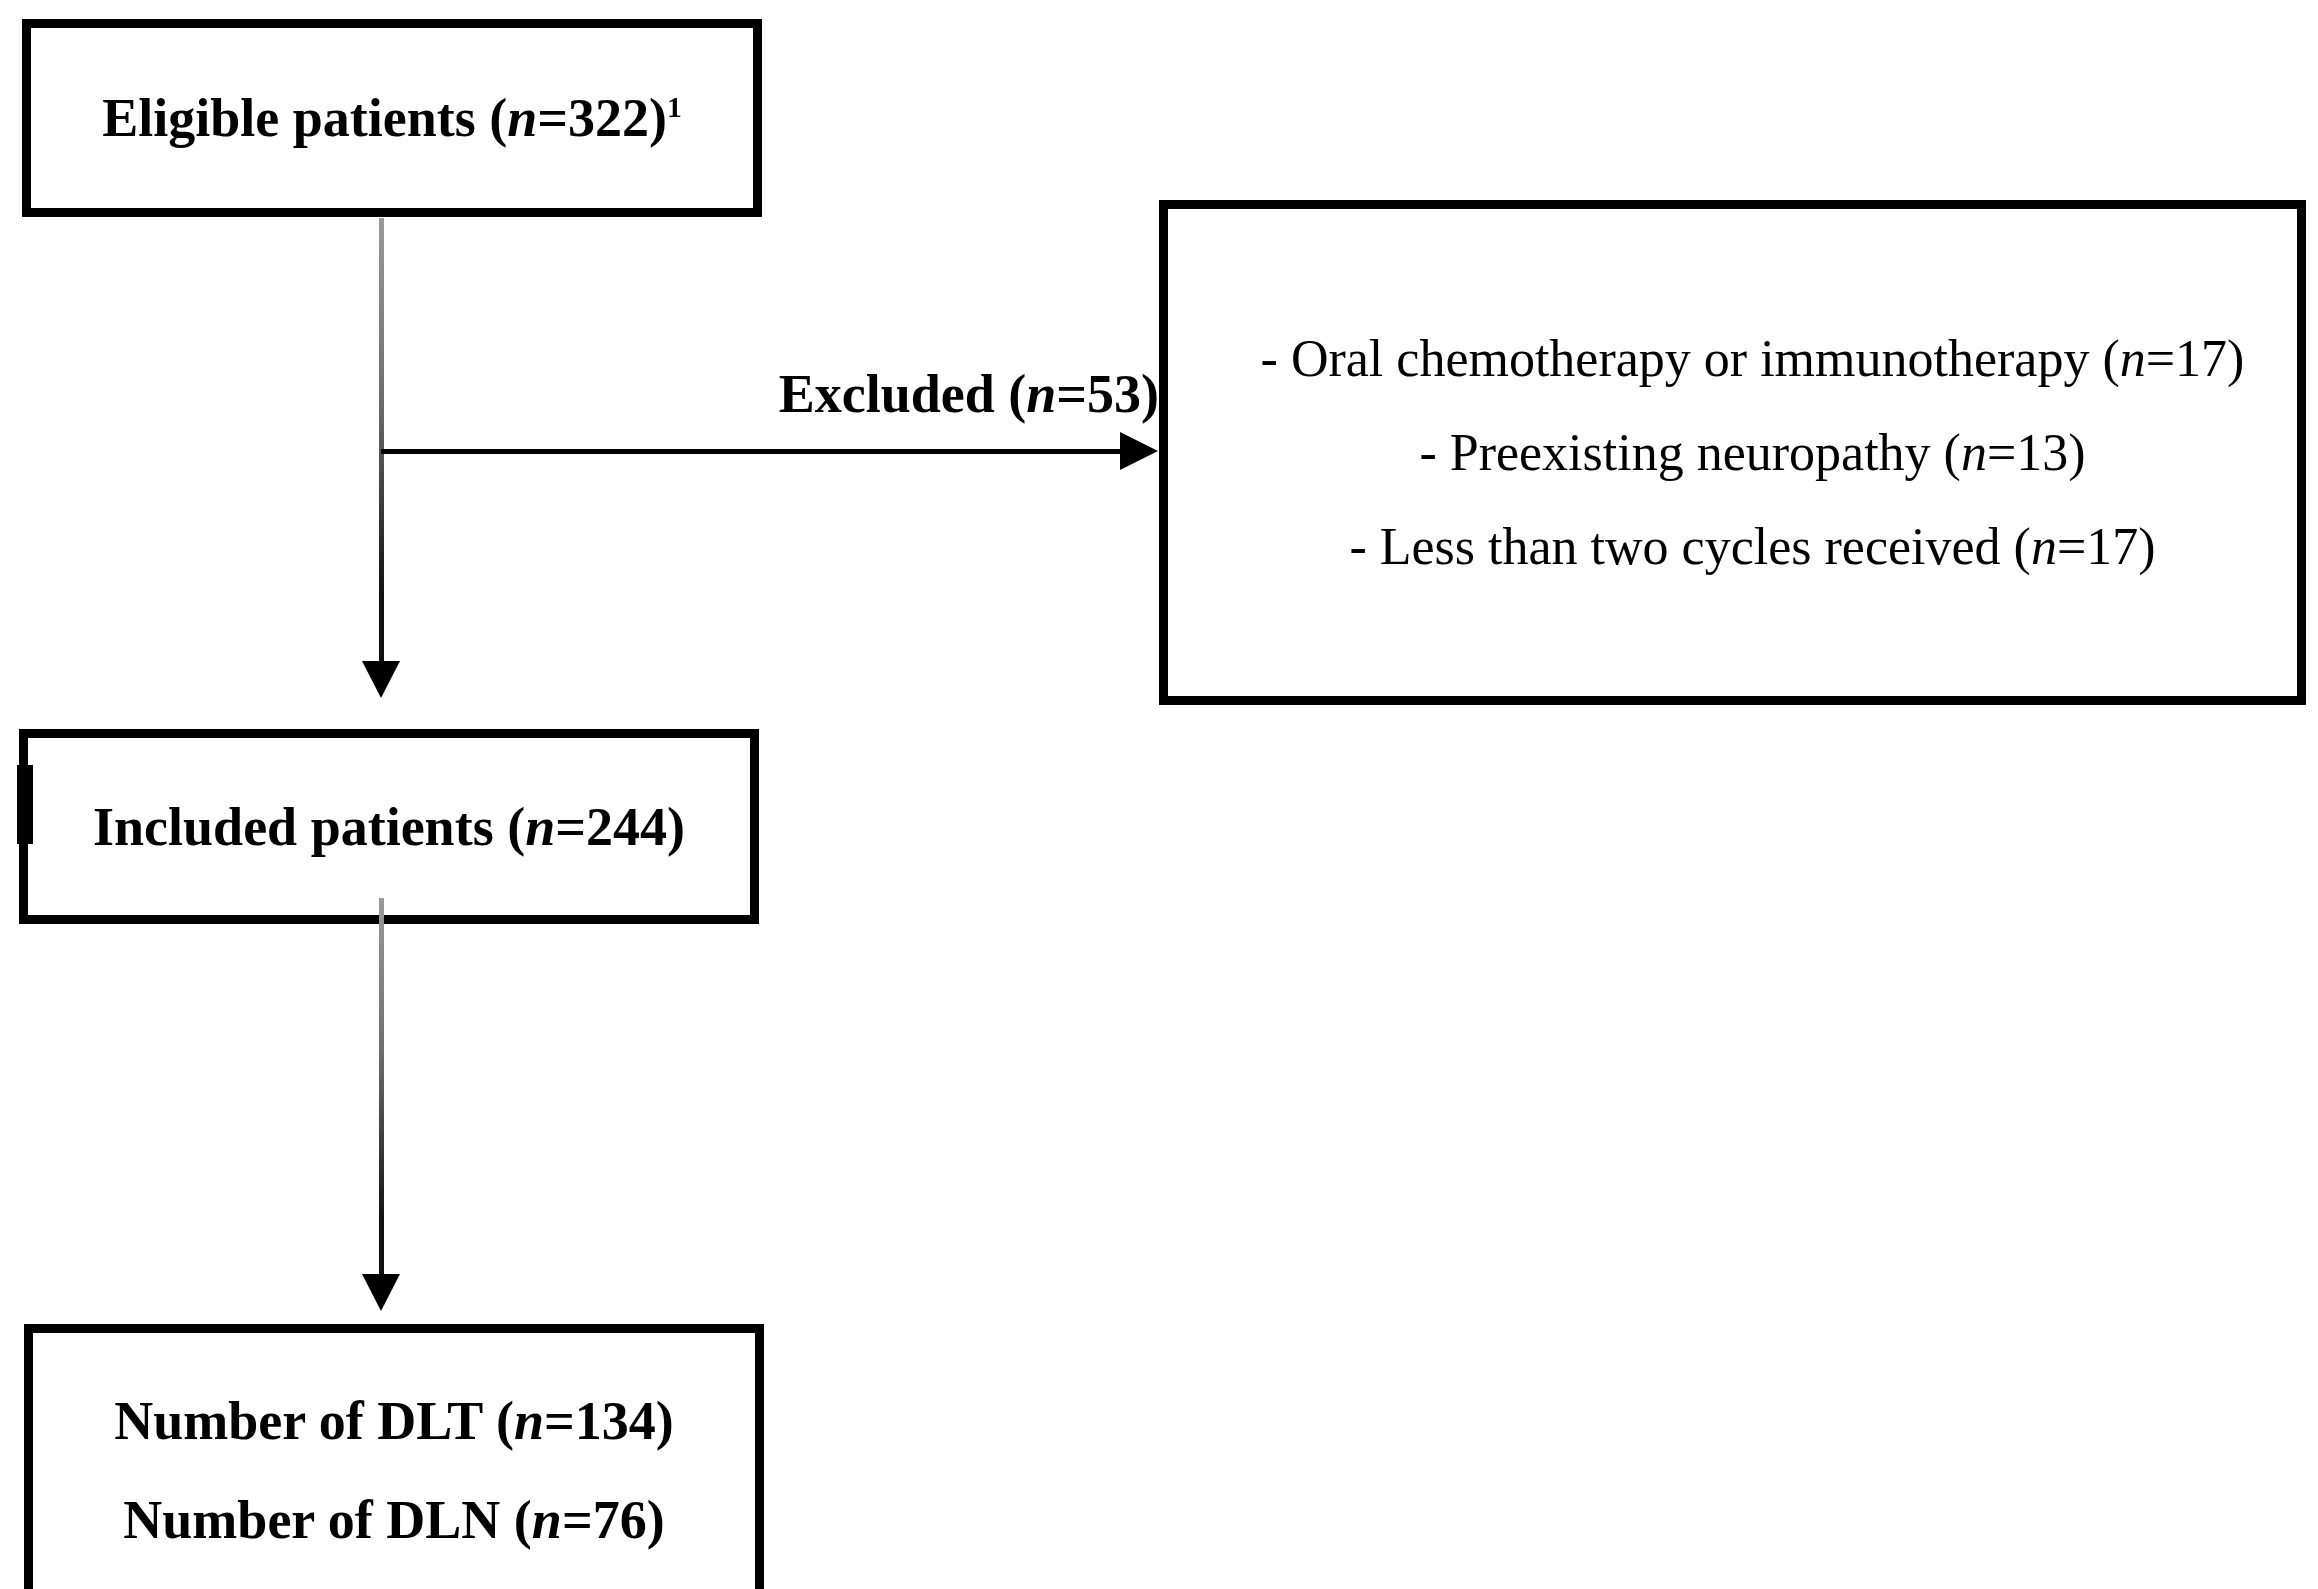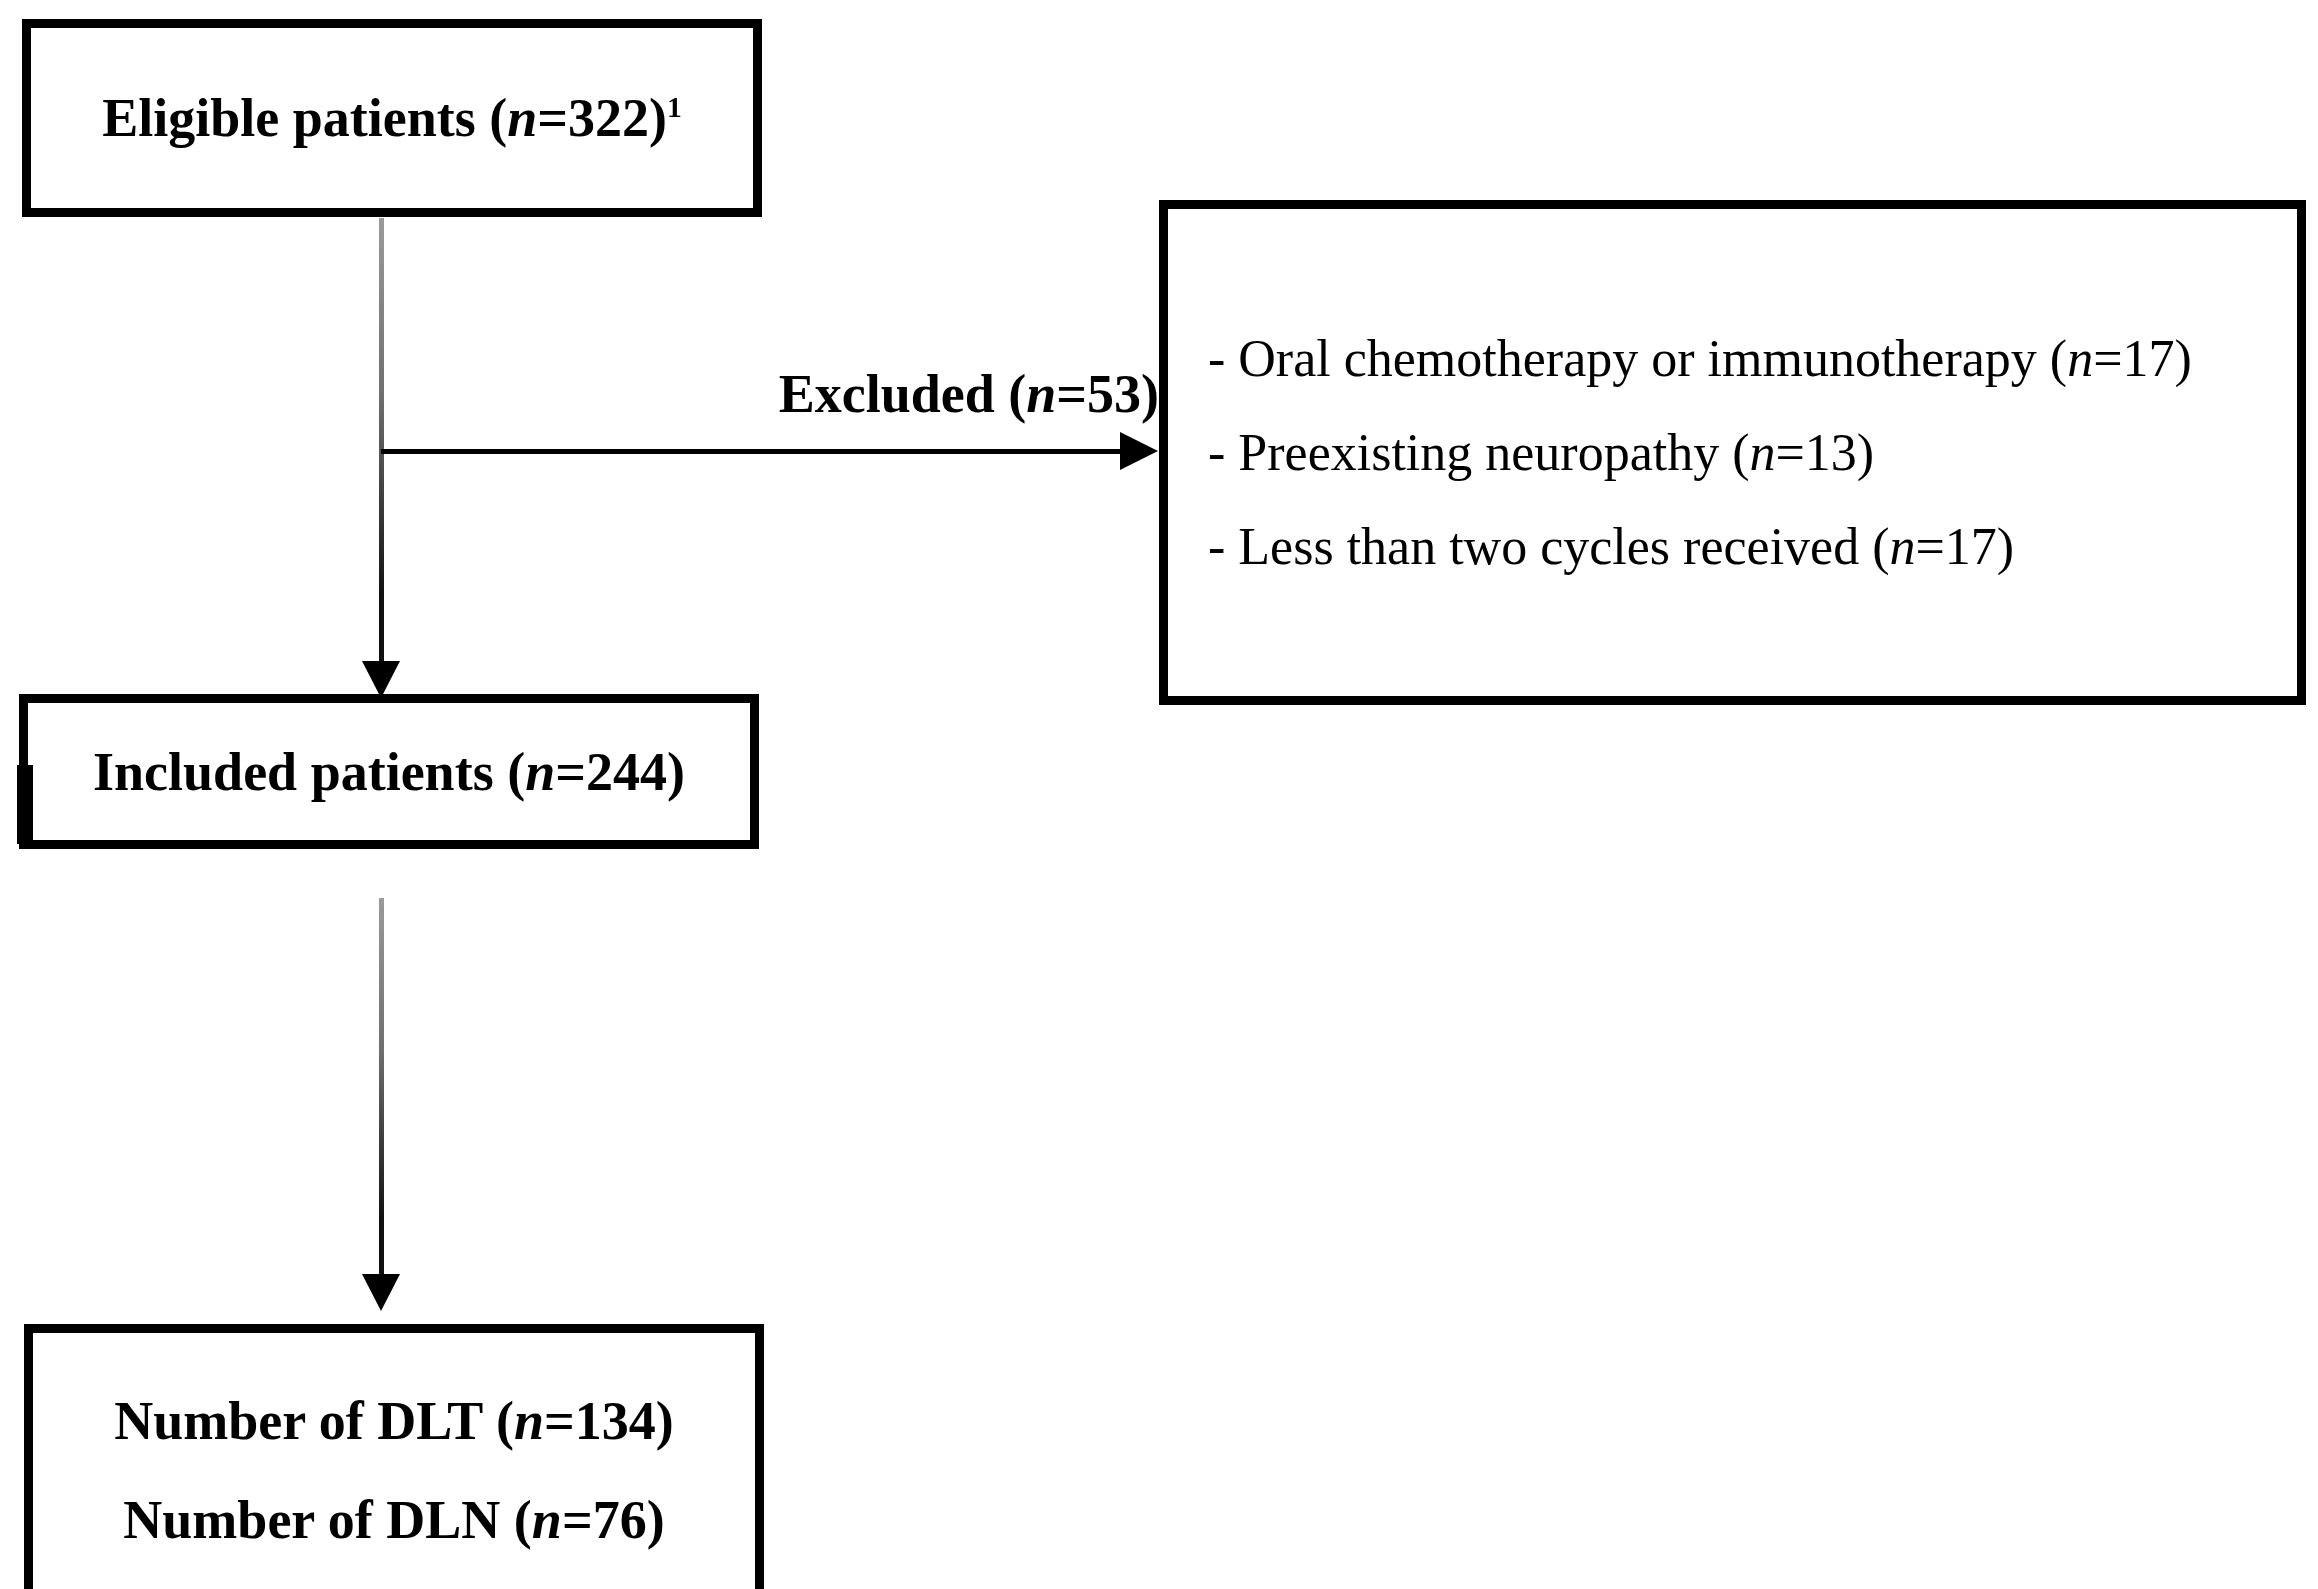--- a/index.html
+++ b/index.html
@@ -25,34 +25,34 @@
   .label {
     font-weight: bold;
     font-size: 54px;
     white-space: nowrap;
     text-align: center;
   }
   .nvar { font-style: italic; }
   .sup { font-size: 55%; vertical-align: super; }
 
   .box-eligible  { left: 22px;   top: 19px;   width: 740px; height: 198px; }
-  .box-included  { left: 19px;   top: 694px; width: 740px; height: 155px; }
+  .box-included  { left: 19px;   top: 729px; width: 740px; height: 195px; }
   .box-outcome   { left: 24px;   top: 1324px; width: 740px; height: 294px; }
   .box-exclusion {
     left: 1159px; top: 200px; width: 1147px; height: 505px;
     align-items: stretch;
     padding-left: 40px;
     justify-content: center;
   }
   .excl-item {
     font-size: 52px;
     font-weight: normal;
     line-height: 94px;
     white-space: nowrap;
-    text-align: left;
+    text-align: center;
   }
   .outcome-line {
     font-weight: bold;
     font-size: 54px;
     line-height: 99px;
     white-space: nowrap;
     text-align: center;
   }
 
   .vline {

